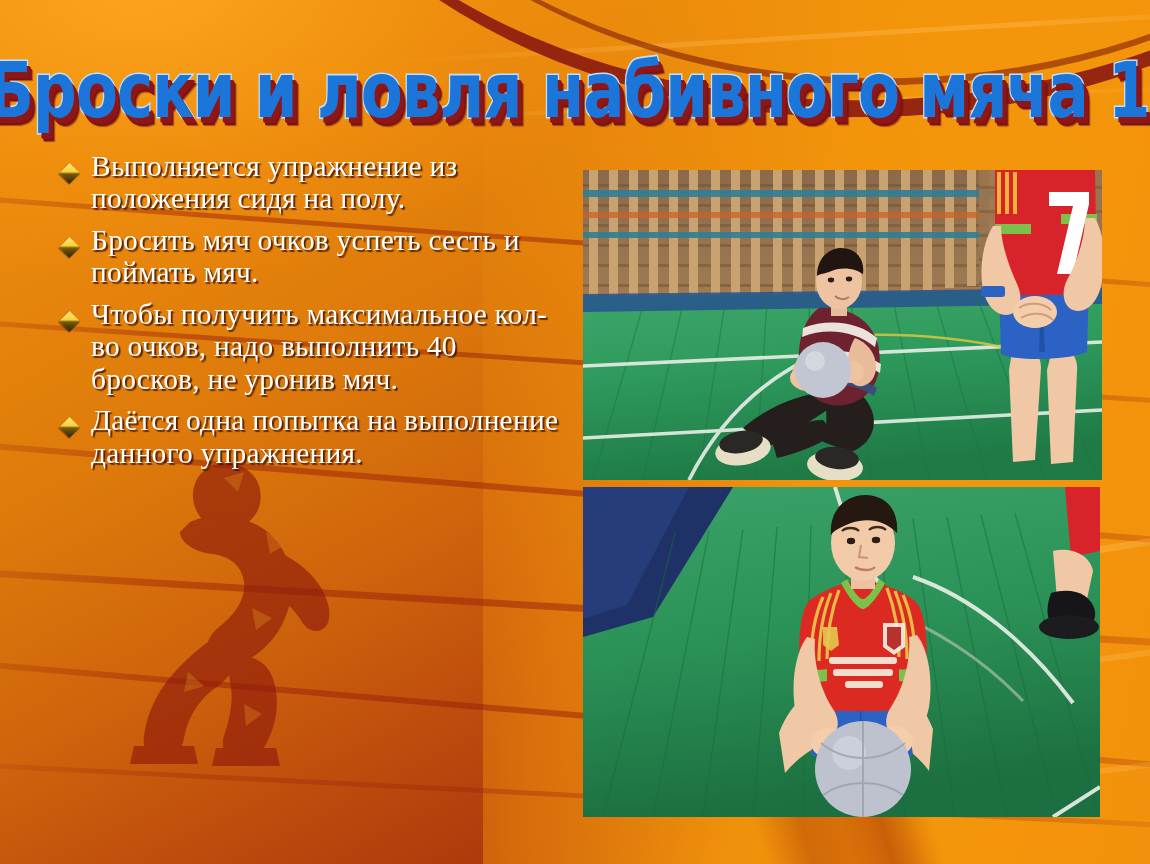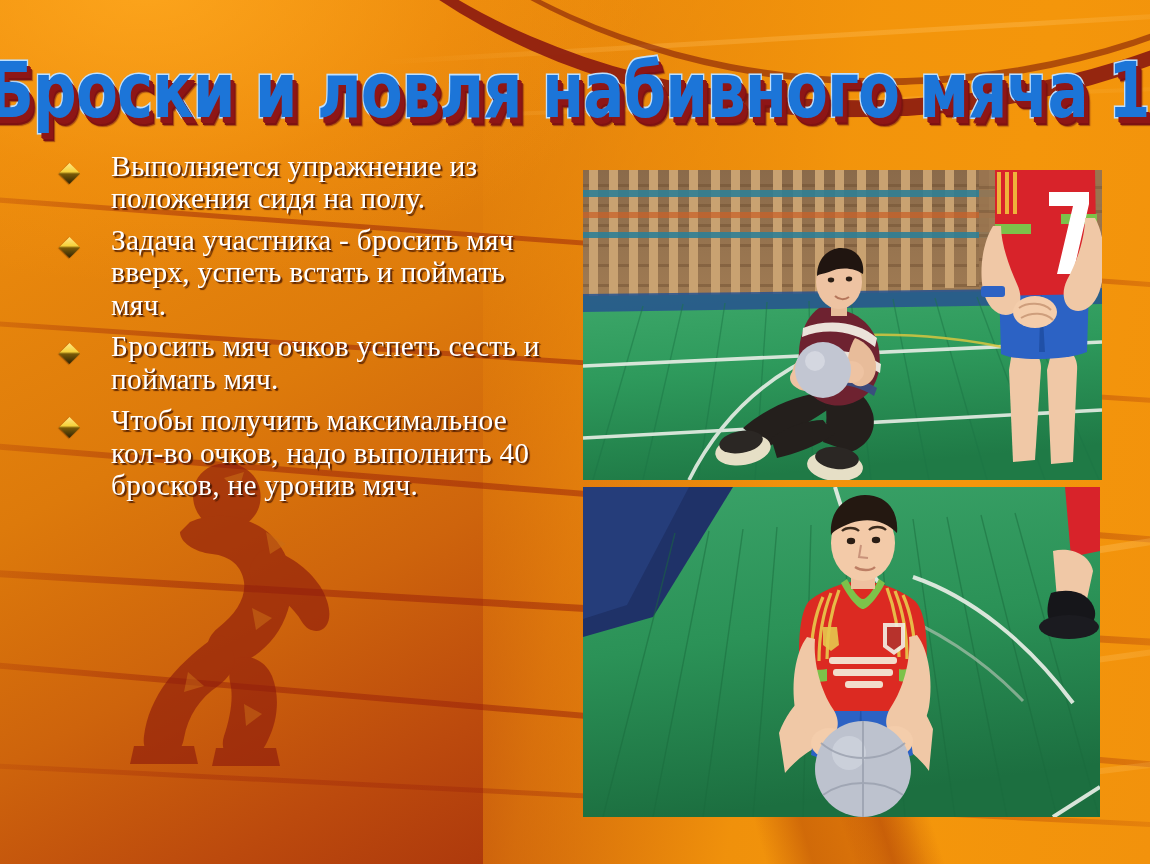--- a/index.html
+++ b/index.html
@@ -195,21 +195,20 @@
   .bullet-text {
     flex: 1 1 auto;
     font-family: "Liberation Serif", serif;
     font-size: 29.5px;
     line-height: 1.10;
     color: #FFFFFF;
     text-shadow:
        2px 2px 1px rgba(60,16,0,.75),
        1px 1px 0 rgba(90,30,0,.45);
     letter-spacing: .2px;
-    margin-left: 20px;
   }
 
   
   .photo {
     position: absolute;
     overflow: hidden;
     background: #1d4d2a;
   }
   #photo-top  { left: 583px; top: 170px;  width: 519px; height: 310px; }
   #photo-bottom { left: 583px; top: 487px; width: 517px; height: 330px; }
@@ -274,41 +273,41 @@
 
   <div id="bullets">
 
     <div class="bullet">
       <span class="bullet-marker">
           <span class="diamond"></span>
         </span>
       <span class="bullet-text">Выполняется упражнение из положения сидя на полу.</span>
     </div>
 
-    <div class="bullet">
-      <span class="bullet-marker">
-          <span class="diamond"></span>
-        </span>
-      <span class="bullet-text">Задача участника - бросить мяч вверх, успеть встать и поймать мяч.</span>
-    </div>
 
     <div class="bullet">
       <span class="bullet-marker">
           <span class="diamond"></span>
         </span>
       <span class="bullet-text">Бросить мяч очков успеть сесть и поймать мяч.</span>
     </div>
 
     <div class="bullet">
       <span class="bullet-marker">
           <span class="diamond"></span>
         </span>
       <span class="bullet-text">Чтобы получить максимальное кол-во очков, надо выполнить 40 бросков, не уронив мяч.</span>
     </div>
 
+    <div class="bullet">
+      <span class="bullet-marker">
+          <span class="diamond"></span>
+        </span>
+      <span class="bullet-text">Даётся одна попытка на выполнение данного упражнения.</span>
+    </div>
 
 
   </div>
 
   <div class="photo" id="photo-top">
     <svg viewBox="0 0 519 310" preserveAspectRatio="none">
       <defs>
         <linearGradient id="floorTop" x1="0" y1="0" x2="0.25" y2="1">
           <stop offset="0" stop-color="#3EA86A"></stop>
           <stop offset="0.45" stop-color="#2E9A5C"></stop>

